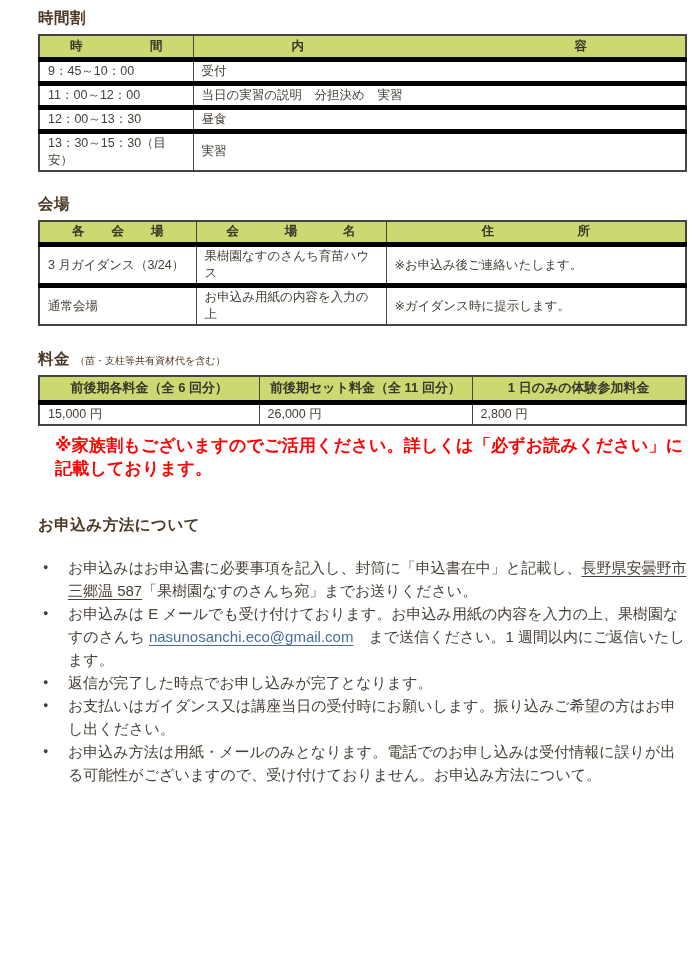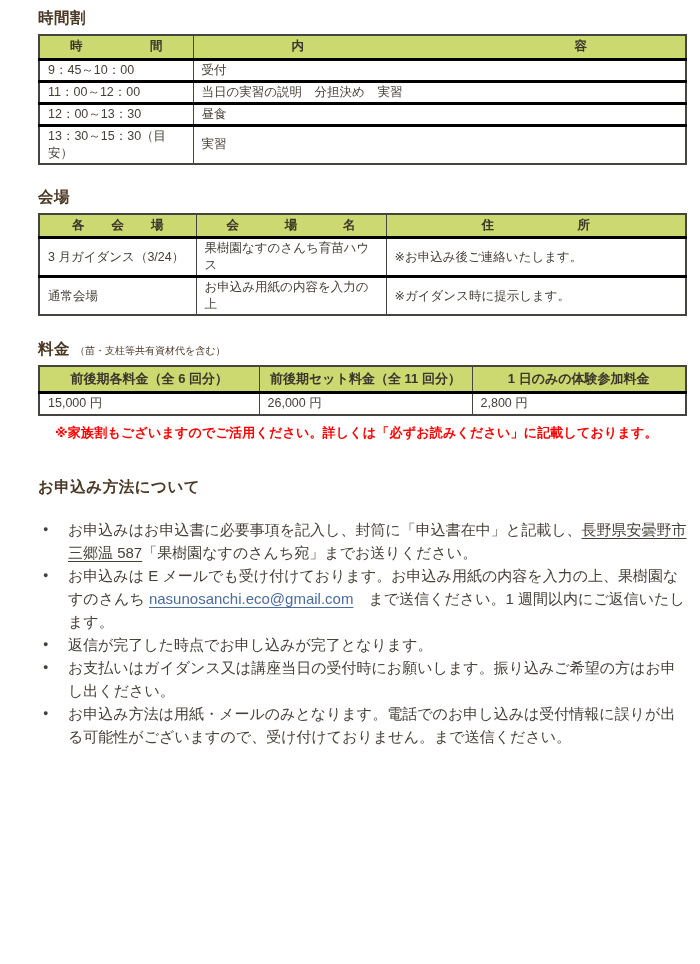--- a/index.html
+++ b/index.html
@@ -18,38 +18,38 @@
   table {
     width:649px; border-collapse:collapse; table-layout:fixed;
     border:2px solid #45443f; margin-top:5px;
   }
   th {
     background:#ccd870; color:#3a362b; font-weight:bold; font-size:12.5px;
     height:24px; border-bottom:1px solid #45443f; vertical-align:middle;
   }
   td {
     font-size:12.5px; height:22px; vertical-align:middle;
-    padding:1px 6px 1px 8px; border-top:3px solid #000000;
+    padding:1px 6px 1px 8px; border-top:5px solid #000000;
   }
   th + th, td + td { border-left:1px solid #45443f; }
 
   .spread { display:flex; justify-content:space-between; align-items:center; height:100%; }
   .pad-t1c1 { padding:0 30px; }
   .pad-t1c2 { padding:0 98px; }
   .pad-t2c1 { padding:0 32px; }
   .pad-t2c2 { padding:0 30px; }
   .pad-t2c3 { padding:0 95px; }
 
   .tbl-kaijo td, .tbl-fees td { height:23px; }
   .tbl-fees th { height:26px; font-size:13px; }
   .gap1 { margin-top:22px; }
   .gap2 { margin-top:23px; }
 
   .fee-note {
-    color:#ff0000; font-weight:bold; font-size:13px;
+    color:#ff0000; font-weight:bold; font-size:17px;
     margin:8px 0 0 17px; letter-spacing:0.2px;
   }
 
   .apply-title { margin-top:35px; font-size:15.5px; }
   ul.apply-list { list-style:none; margin-top:20px; width:649px; }
   ul.apply-list li {
     position:relative; padding-left:30px; font-size:15px; line-height:23px;
     color:#474038;
   }
   ul.apply-list li::before {
@@ -180,16 +180,16 @@
   <h2 class="sec-title apply-title">お申込み方法について</h2>
   <ul class="apply-list">
     <li>
       <span>お申込みはお申込書に必要事項を記入し、封筒に「申込書在中」と記載し、</span><span class="u-addr">長野県安曇野市三郷温 587</span><span>「果樹園なすのさんち宛」までお送りください。</span>
     </li>
     <li>
       <span>お申込みは E メールでも受け付けております。お申込み用紙の内容を入力の上、果樹園なすのさんち </span><span class="email-link">nasunosanchi.eco@gmail.com</span><span>　まで送信ください。1 週間以内にご返信いたします。</span>
     </li>
     <li>返信が完了した時点でお申し込みが完了となります。</li>
     <li>お支払いはガイダンス又は講座当日の受付時にお願いします。振り込みご希望の方はお申し出ください。</li>
-    <li>お申込み方法は用紙・メールのみとなります。電話でのお申し込みは受付情報に誤りが出る可能性がございますので、受け付けておりません。まで送信ください。</li>
+    <li>お申込み方法は用紙・メールのみとなります。電話でのお申し込みは受付情報に誤りが出る可能性がございますので、受け付けておりません。お申込み方法について。</li>
   </ul>
 
 </div>
 
 </body></html>

